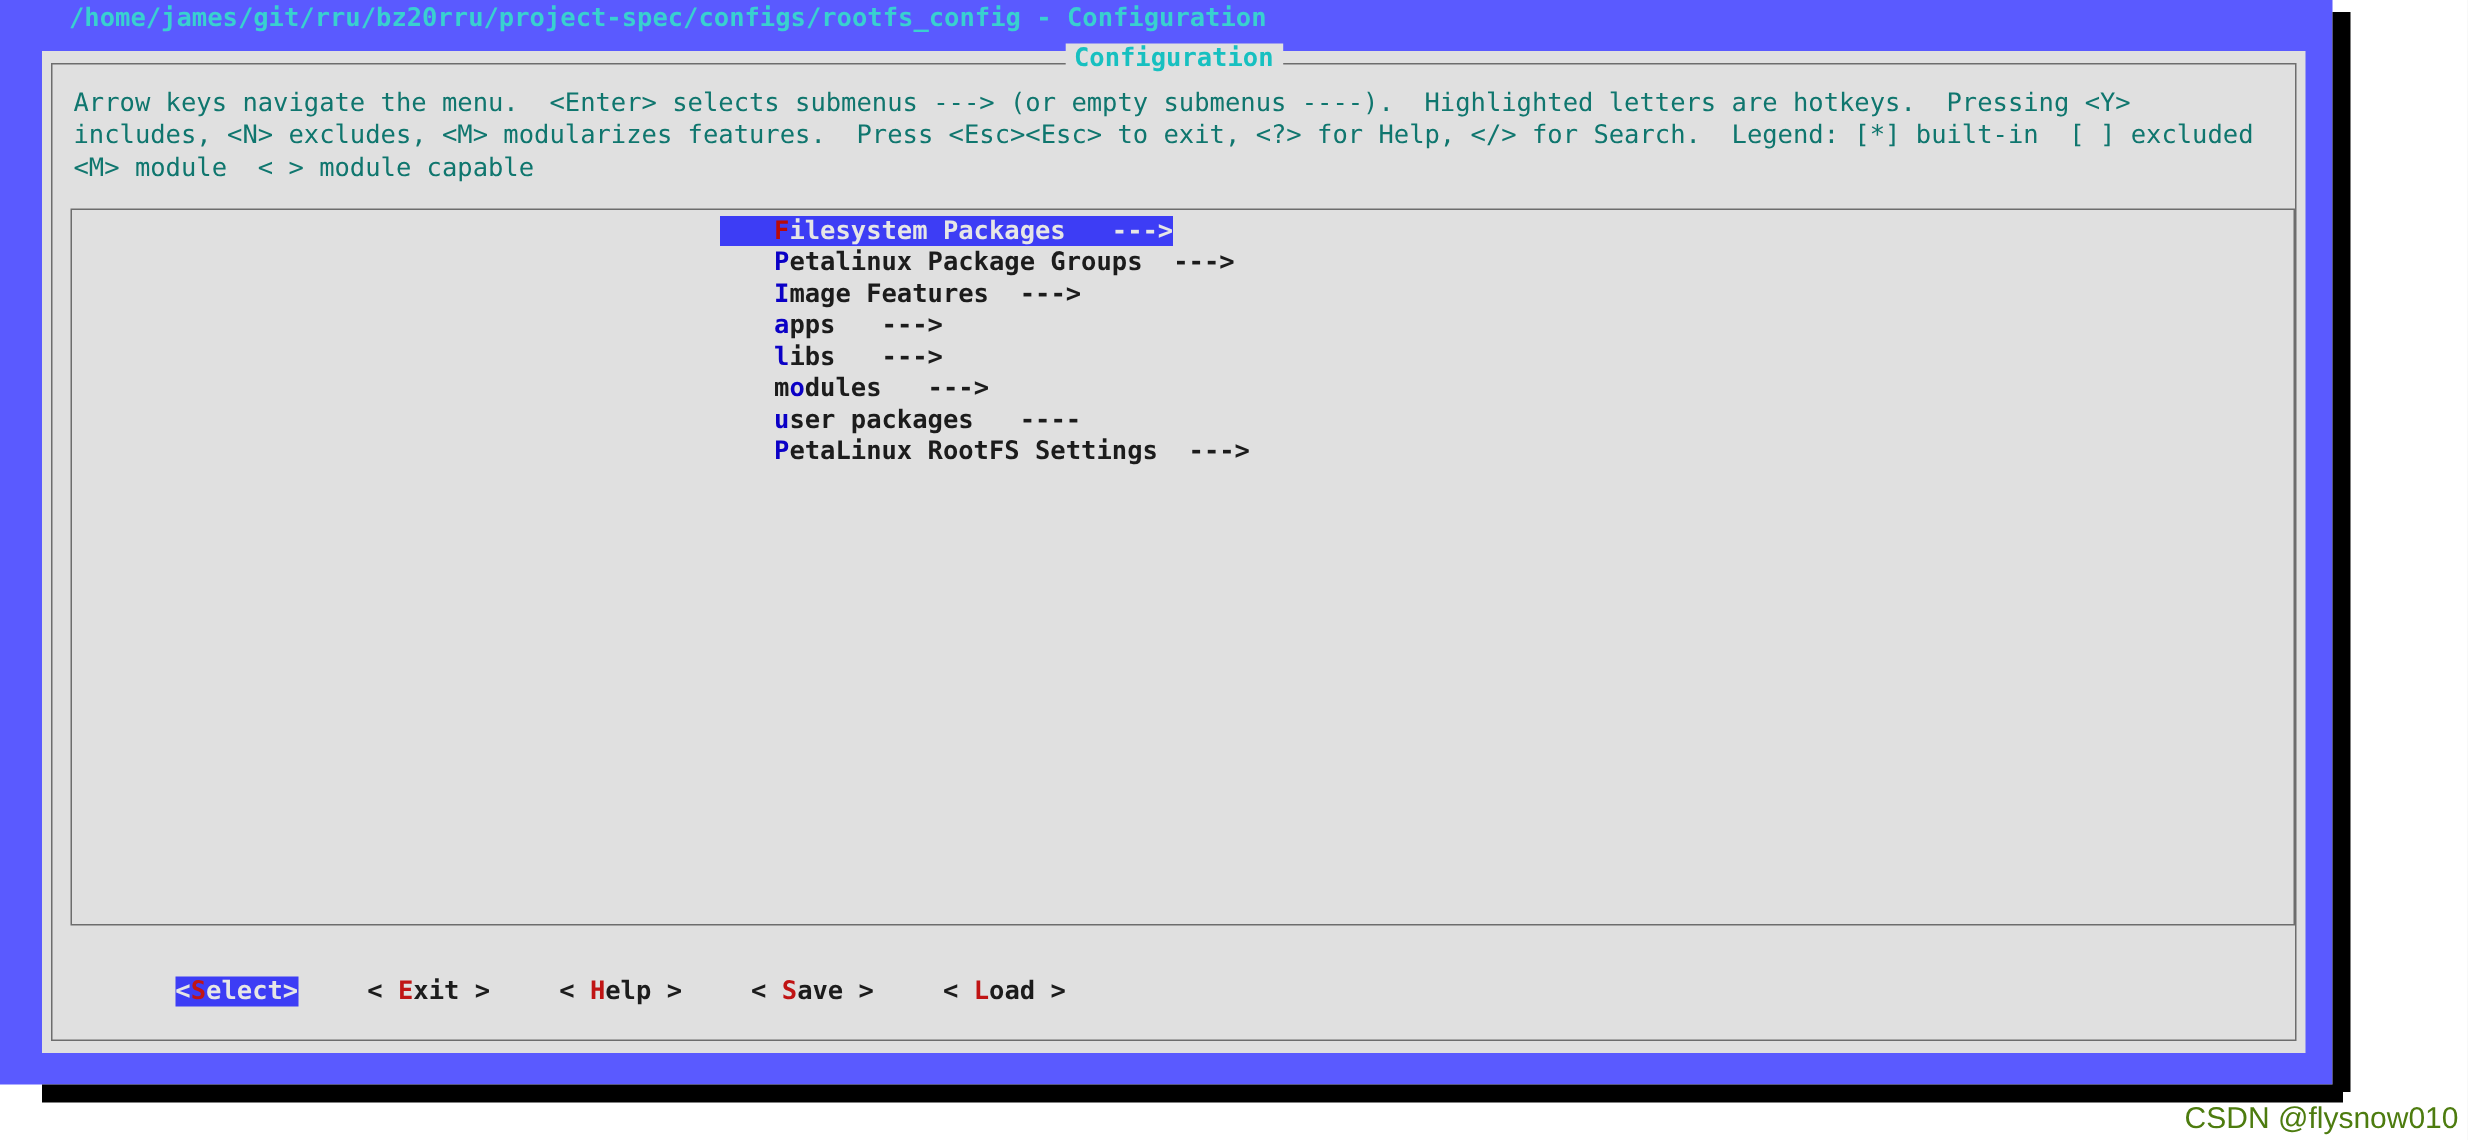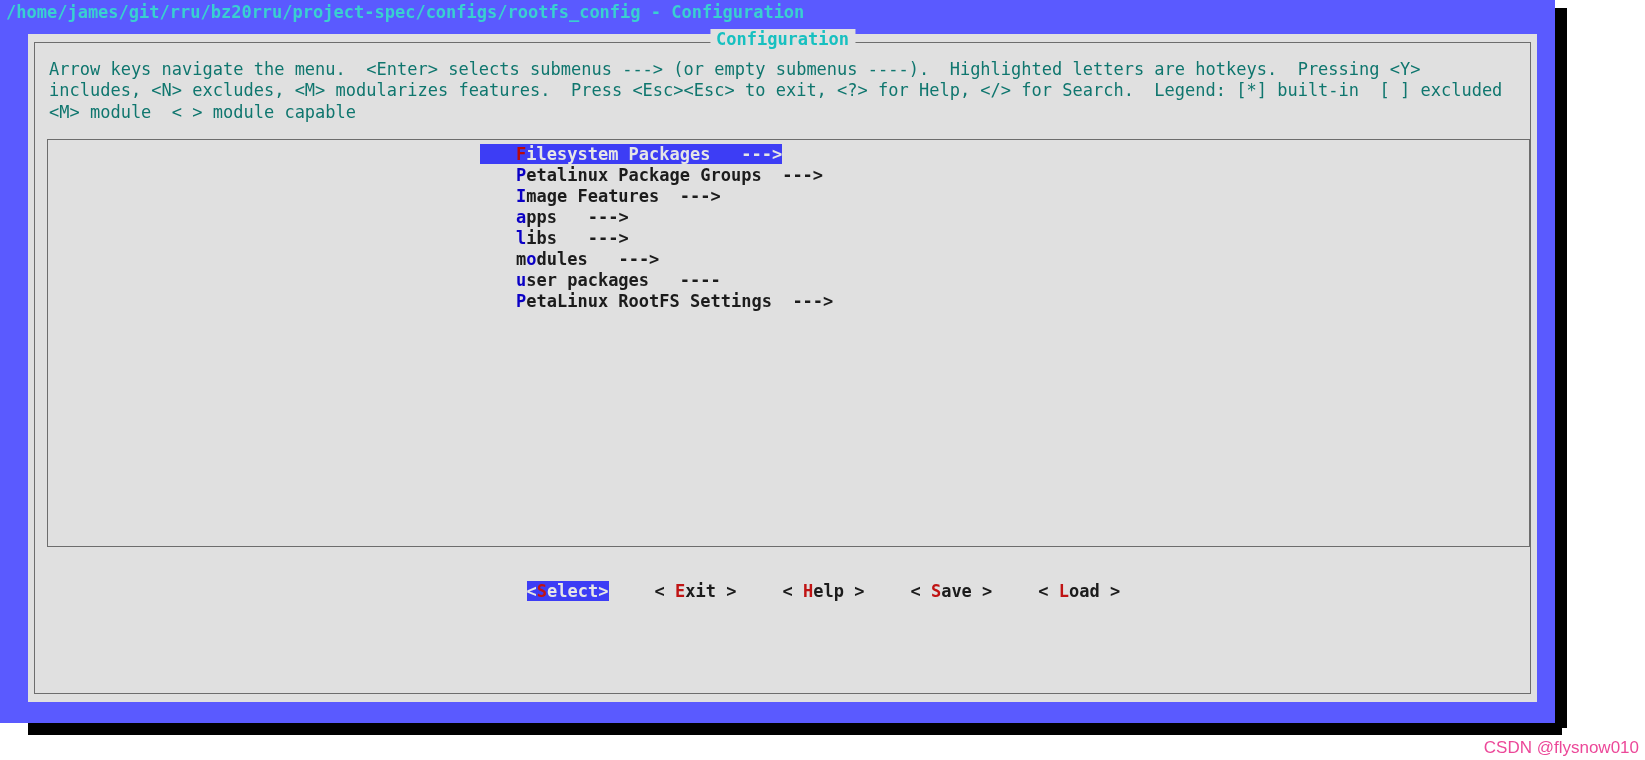--- a/index.html
+++ b/index.html
@@ -19,20 +19,21 @@
     background: #5a5aff;
     box-sizing: border-box;
   }
   .titlebar {
     height: 28px;
     line-height: 24px;
     padding: 0 6px;
     color: #39d0d0;
     font-weight: bold;
     white-space: pre;
+    margin-left: 40px;
   }
   .titlebar .tsep { color: #39d0d0; }
   .client {
     position: absolute;
     left: 28px;
     top: 34px;
     width: 1509px;
     height: 668px;
     background: #e0e0e0;
     box-sizing: border-box;
@@ -57,21 +58,21 @@
   }
   .help {
     padding: 16px 14px 8px 14px;
     color: #0f766e;
     line-height: 1.25;
     white-space: pre-wrap;
   }
   .menuwrap {
     margin: 8px 0 0 12px;
     border: 1px solid #6d6d6d;
-    height: 408px;
+    height: 478px;
     box-sizing: border-box;
     padding-top: 4px;
   }
   .menulist {
     padding-left: 432px;
     color: #1c1c1c;
   }
   .menuitem {
     white-space: pre;
     line-height: 21px;
@@ -86,21 +87,21 @@
   }
   .menuitem.selected .sel {
     background: #3d3df5;
     color: #e6e6e6;
     padding-right: 0;
   }
   .menuitem.selected .sel .hot { color: #b90909; }
   .menuitem.selected .sel .arrow { color: #e6e6e6; }
 
   .buttons {
-    text-align: center;
+    text-align: left;
     padding-top: 14px;
     white-space: pre;
     font-weight: bold;
     color: #1c1c1c;
   }
   .btn { display: inline; }
   .btn .hot { color: #c01414; }
   .btn.sel { background: #3d3df5; color: #e6e6e6; }
   .btn.sel .hot { color: #c01414; }
   .gap { display: inline-block; width: 46px; }
@@ -111,22 +112,22 @@
   }
   .shadow-b {
     position: absolute;
     left: 28px; bottom: -12px; height: 12px; width: 1534px;
     background: #000;
   }
   .watermark {
     position: absolute;
     right: 6px;
     bottom: 2px;
-    color: #ec4899;
-    font-size: 17px;
+    color: #4d7c0f;
+    font-size: 20px;
     font-family: Arial, sans-serif;
   }
 </style>
 </head>
 <body>
 
 <div class="window">
   <div class="titlebar"><span>/home/james/git/rru/bz20rru/project-spec/configs/rootfs_config</span><span class="tsep"> - </span><span>Configuration</span></div>
 
   <div class="client">

